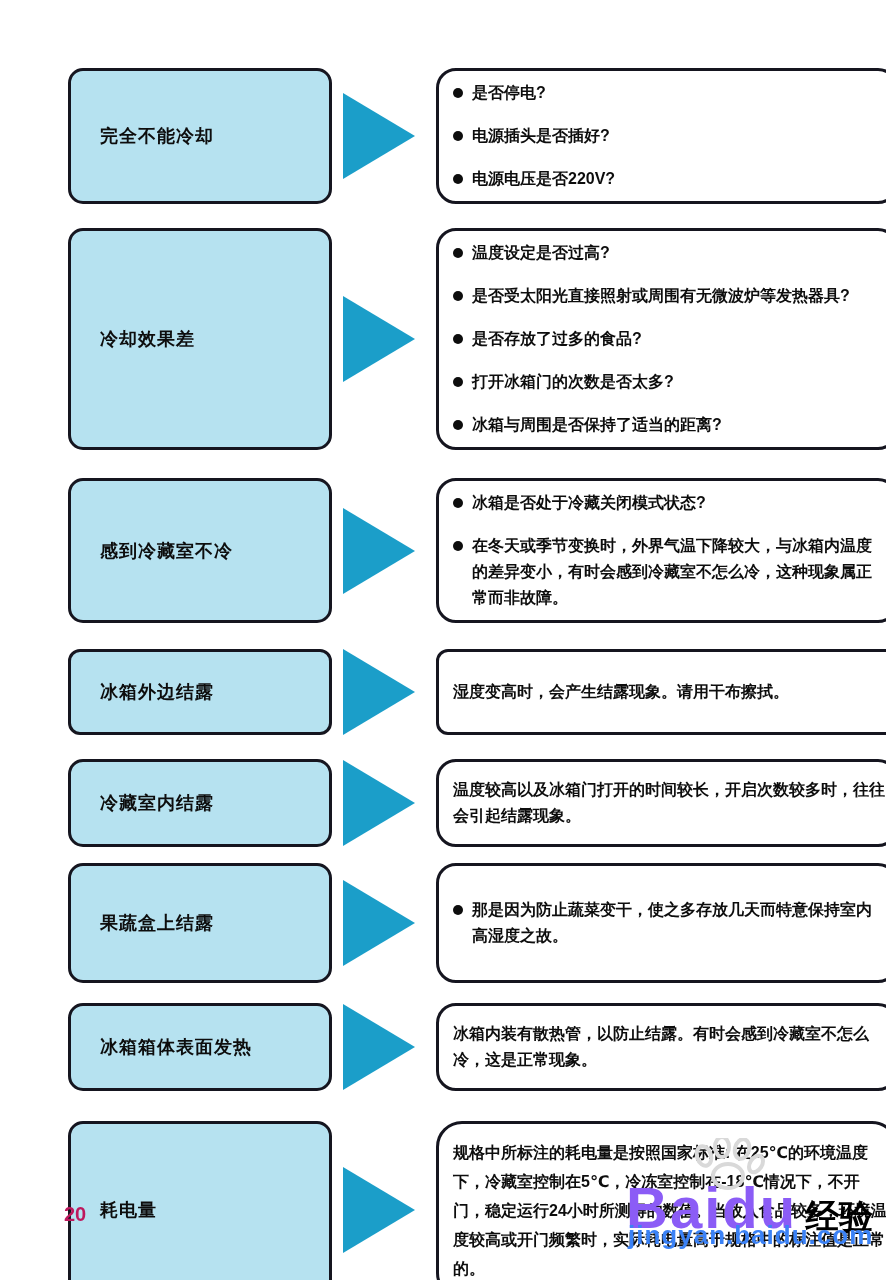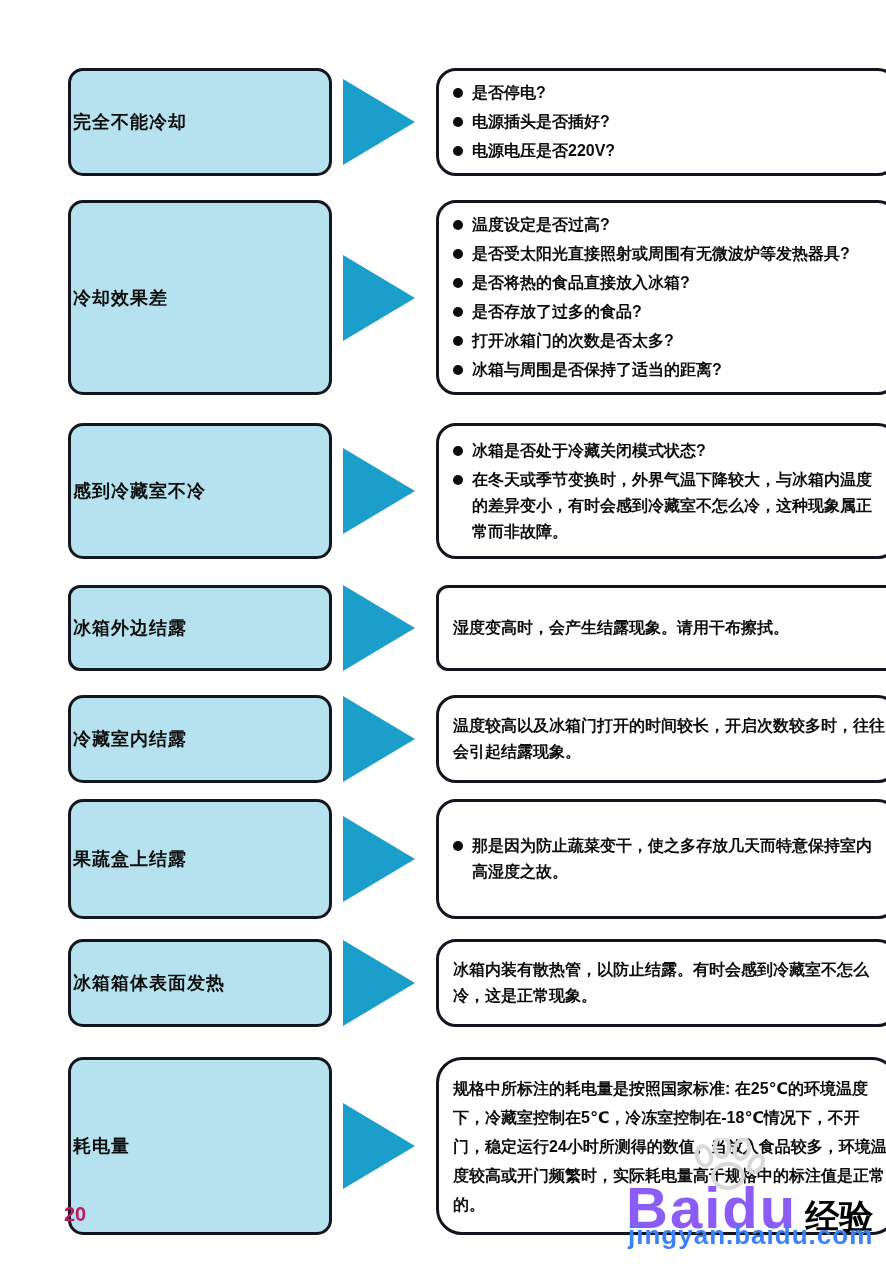--- a/index.html
+++ b/index.html
@@ -15,21 +15,21 @@
   .rows { position: absolute; top: 68px; left: 68px; width: 757px; }
   .row { display: flex; align-items: stretch; }
 
   
   .problem-box {
     width: 264px; flex: none;
     background: #b6e2f0;
     border: 3px solid #15151f;
     border-radius: 15px;
     display: flex; align-items: center;
-    padding-left: 2px; box-sizing: border-box;
+    padding-left: 29px; box-sizing: border-box;
   }
   .problem-label {
     font-weight: bold; font-size: 18px; letter-spacing: 1px; color: #0d0d0d;
   }
 
   
   .arrow-col {
     width: 104px; flex: none;
     display: flex; align-items: center;
   }
@@ -47,21 +47,21 @@
     border: 3px solid #15151f;
     border-radius: 20px;
     box-sizing: border-box;
     padding: 9px 8px 9px 12px;
     display: flex; flex-direction: column; justify-content: center;
   }
   .item {
     display: flex;
     font-weight: bold; font-size: 16px; line-height: 26px; color: #0d0d0d;
   }
-  .item + .item { margin-top: 3px; }
+  .item + .item { margin-top: 17px; }
   .dot {
     flex: none; width: 10px; height: 10px; border-radius: 50%;
     background: #0d0d0d; margin: 8px 9px 0 2px;
   }
   .plain-text { padding-left: 2px; }
 
   
   .r1 { min-height: 100px; margin-bottom: 24px; }
   .r2 { min-height: 188px; margin-bottom: 28px; }
   .r3 { min-height: 136px; margin-bottom: 26px; }
@@ -139,24 +139,20 @@
         <div class="arrow"></div>
       </div>
       <div class="answer-box">
         <div class="item">
             <span class="dot"></span>
             <span>温度设定是否过高?</span>
           </div>
         <div class="item">
             <span class="dot"></span>
             <span>是否受太阳光直接照射或周围有无微波炉等发热器具?</span>
-          </div>
-        <div class="item">
-            <span class="dot"></span>
-            <span>是否将热的食品直接放入冰箱?</span>
           </div>
         <div class="item">
             <span class="dot"></span>
             <span>是否存放了过多的食品?</span>
           </div>
         <div class="item">
             <span class="dot"></span>
             <span>打开冰箱门的次数是否太多?</span>
           </div>
         <div class="item">

